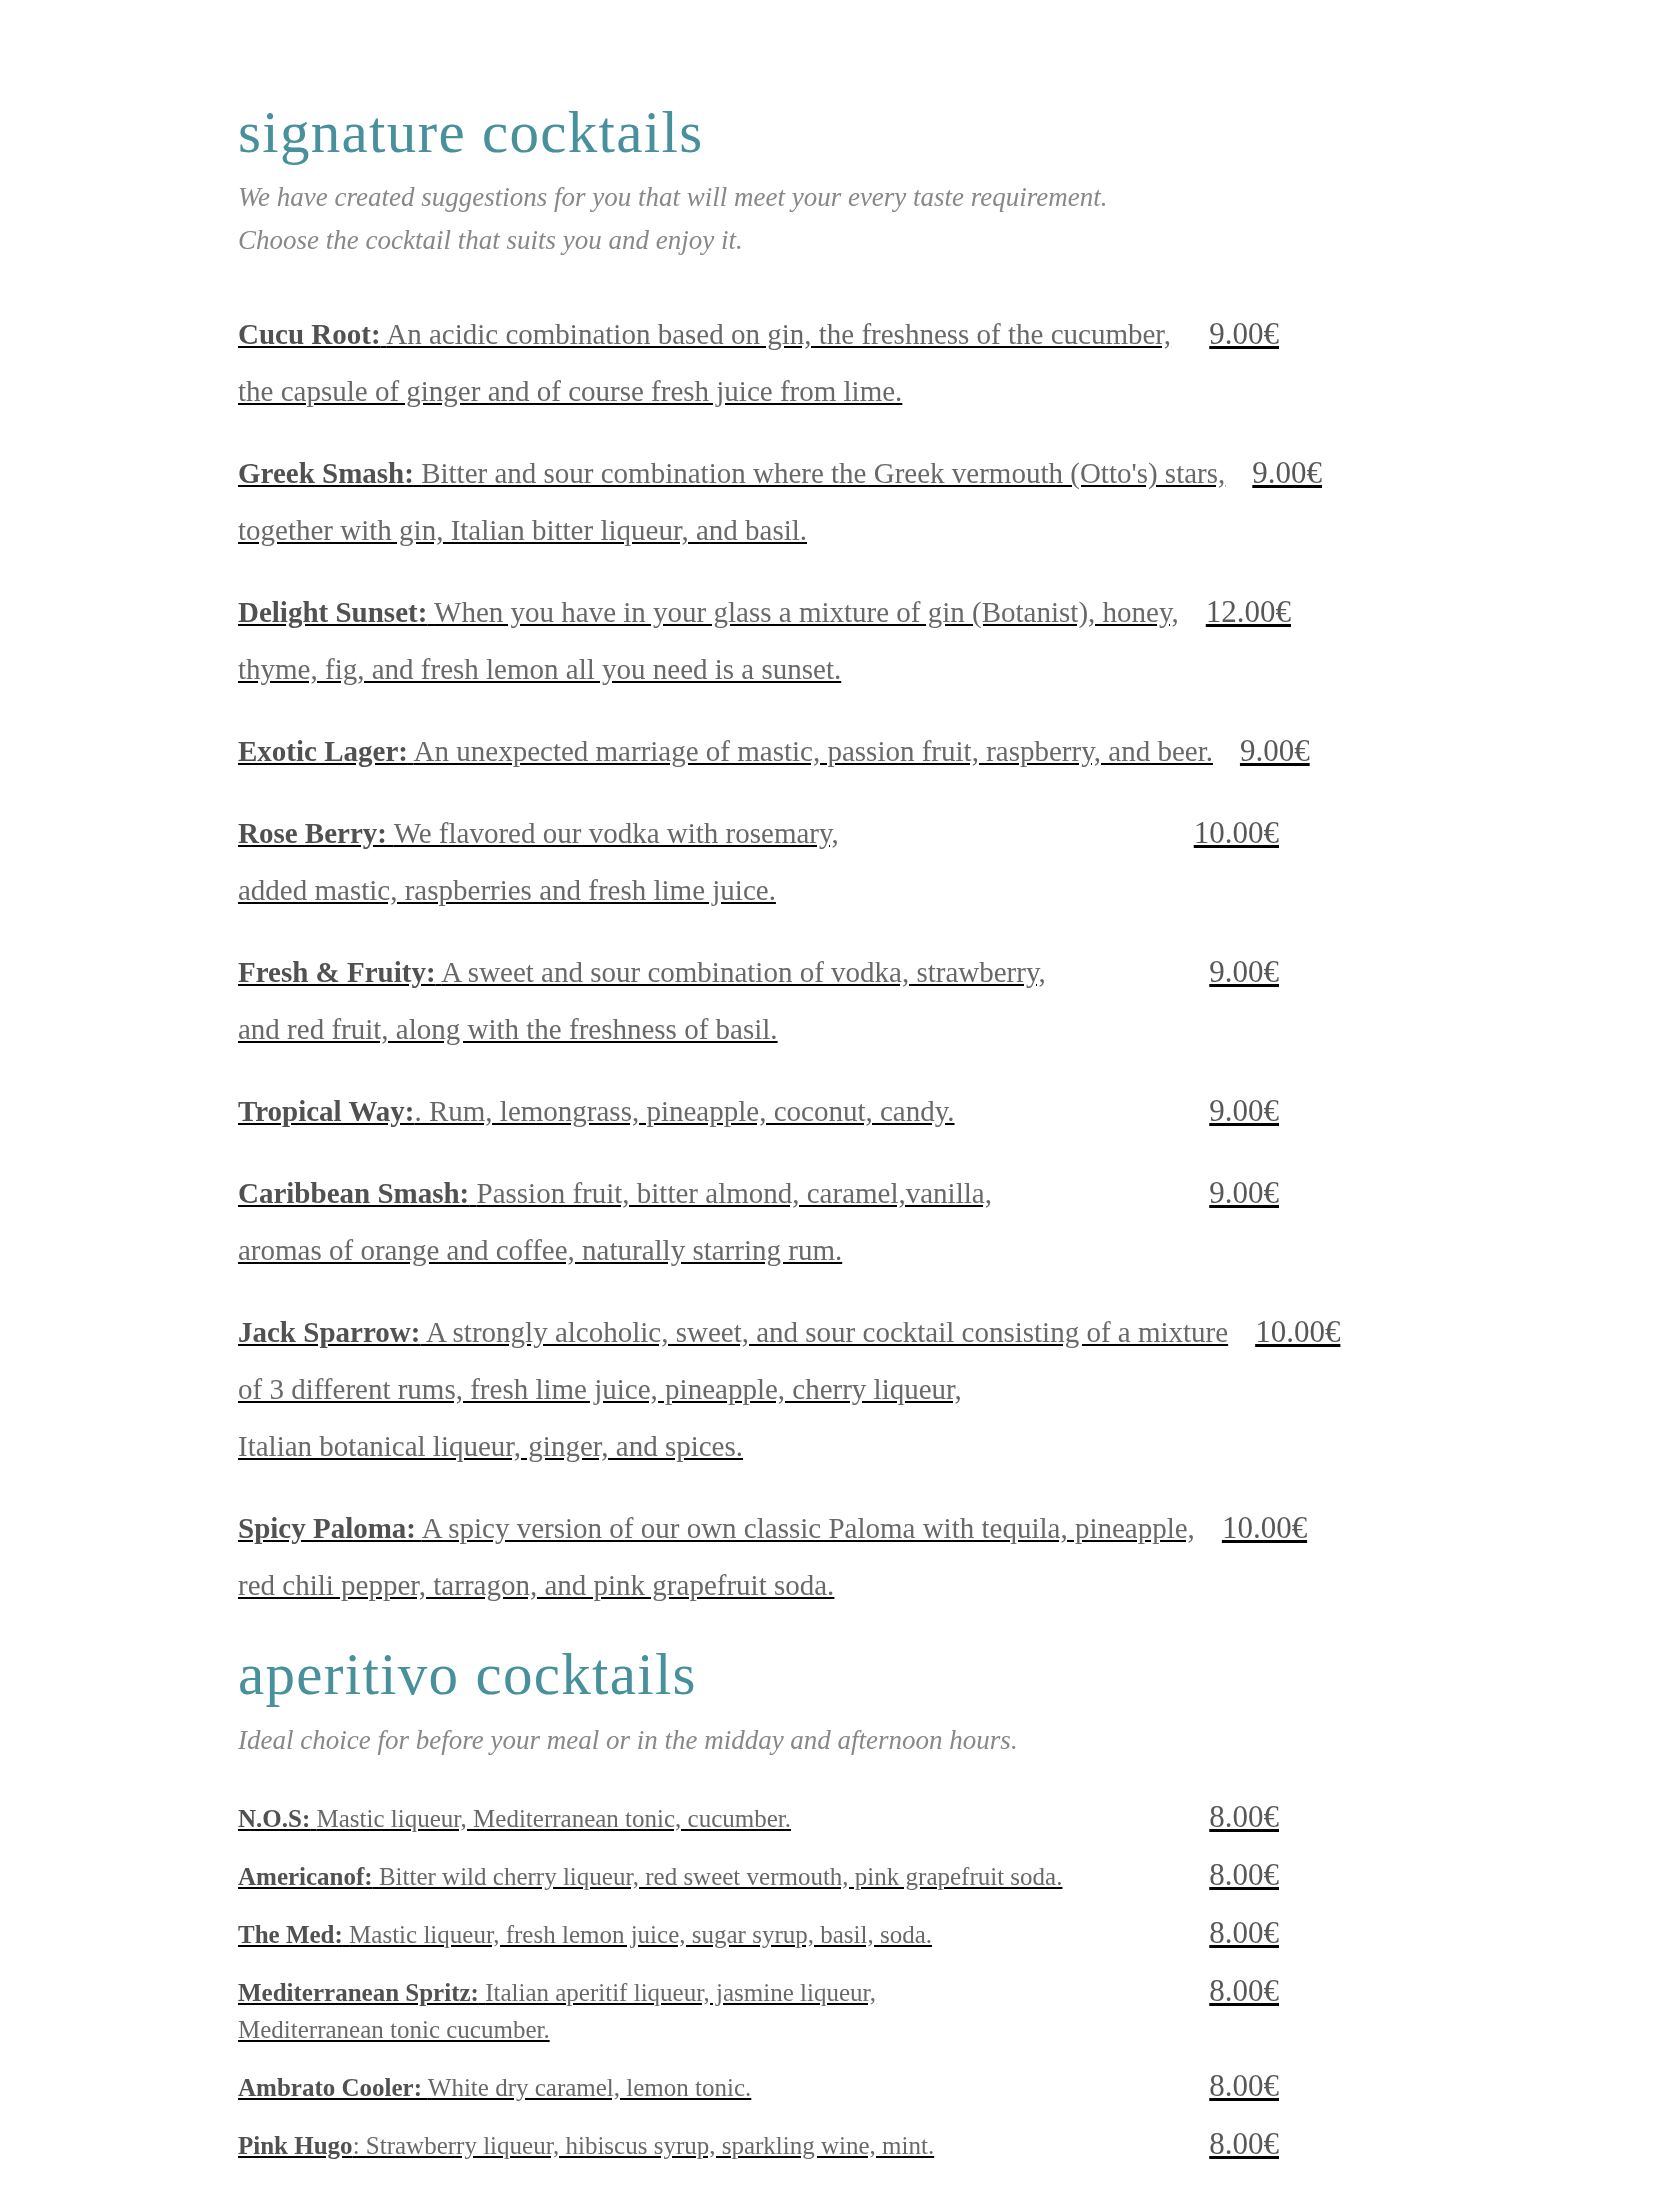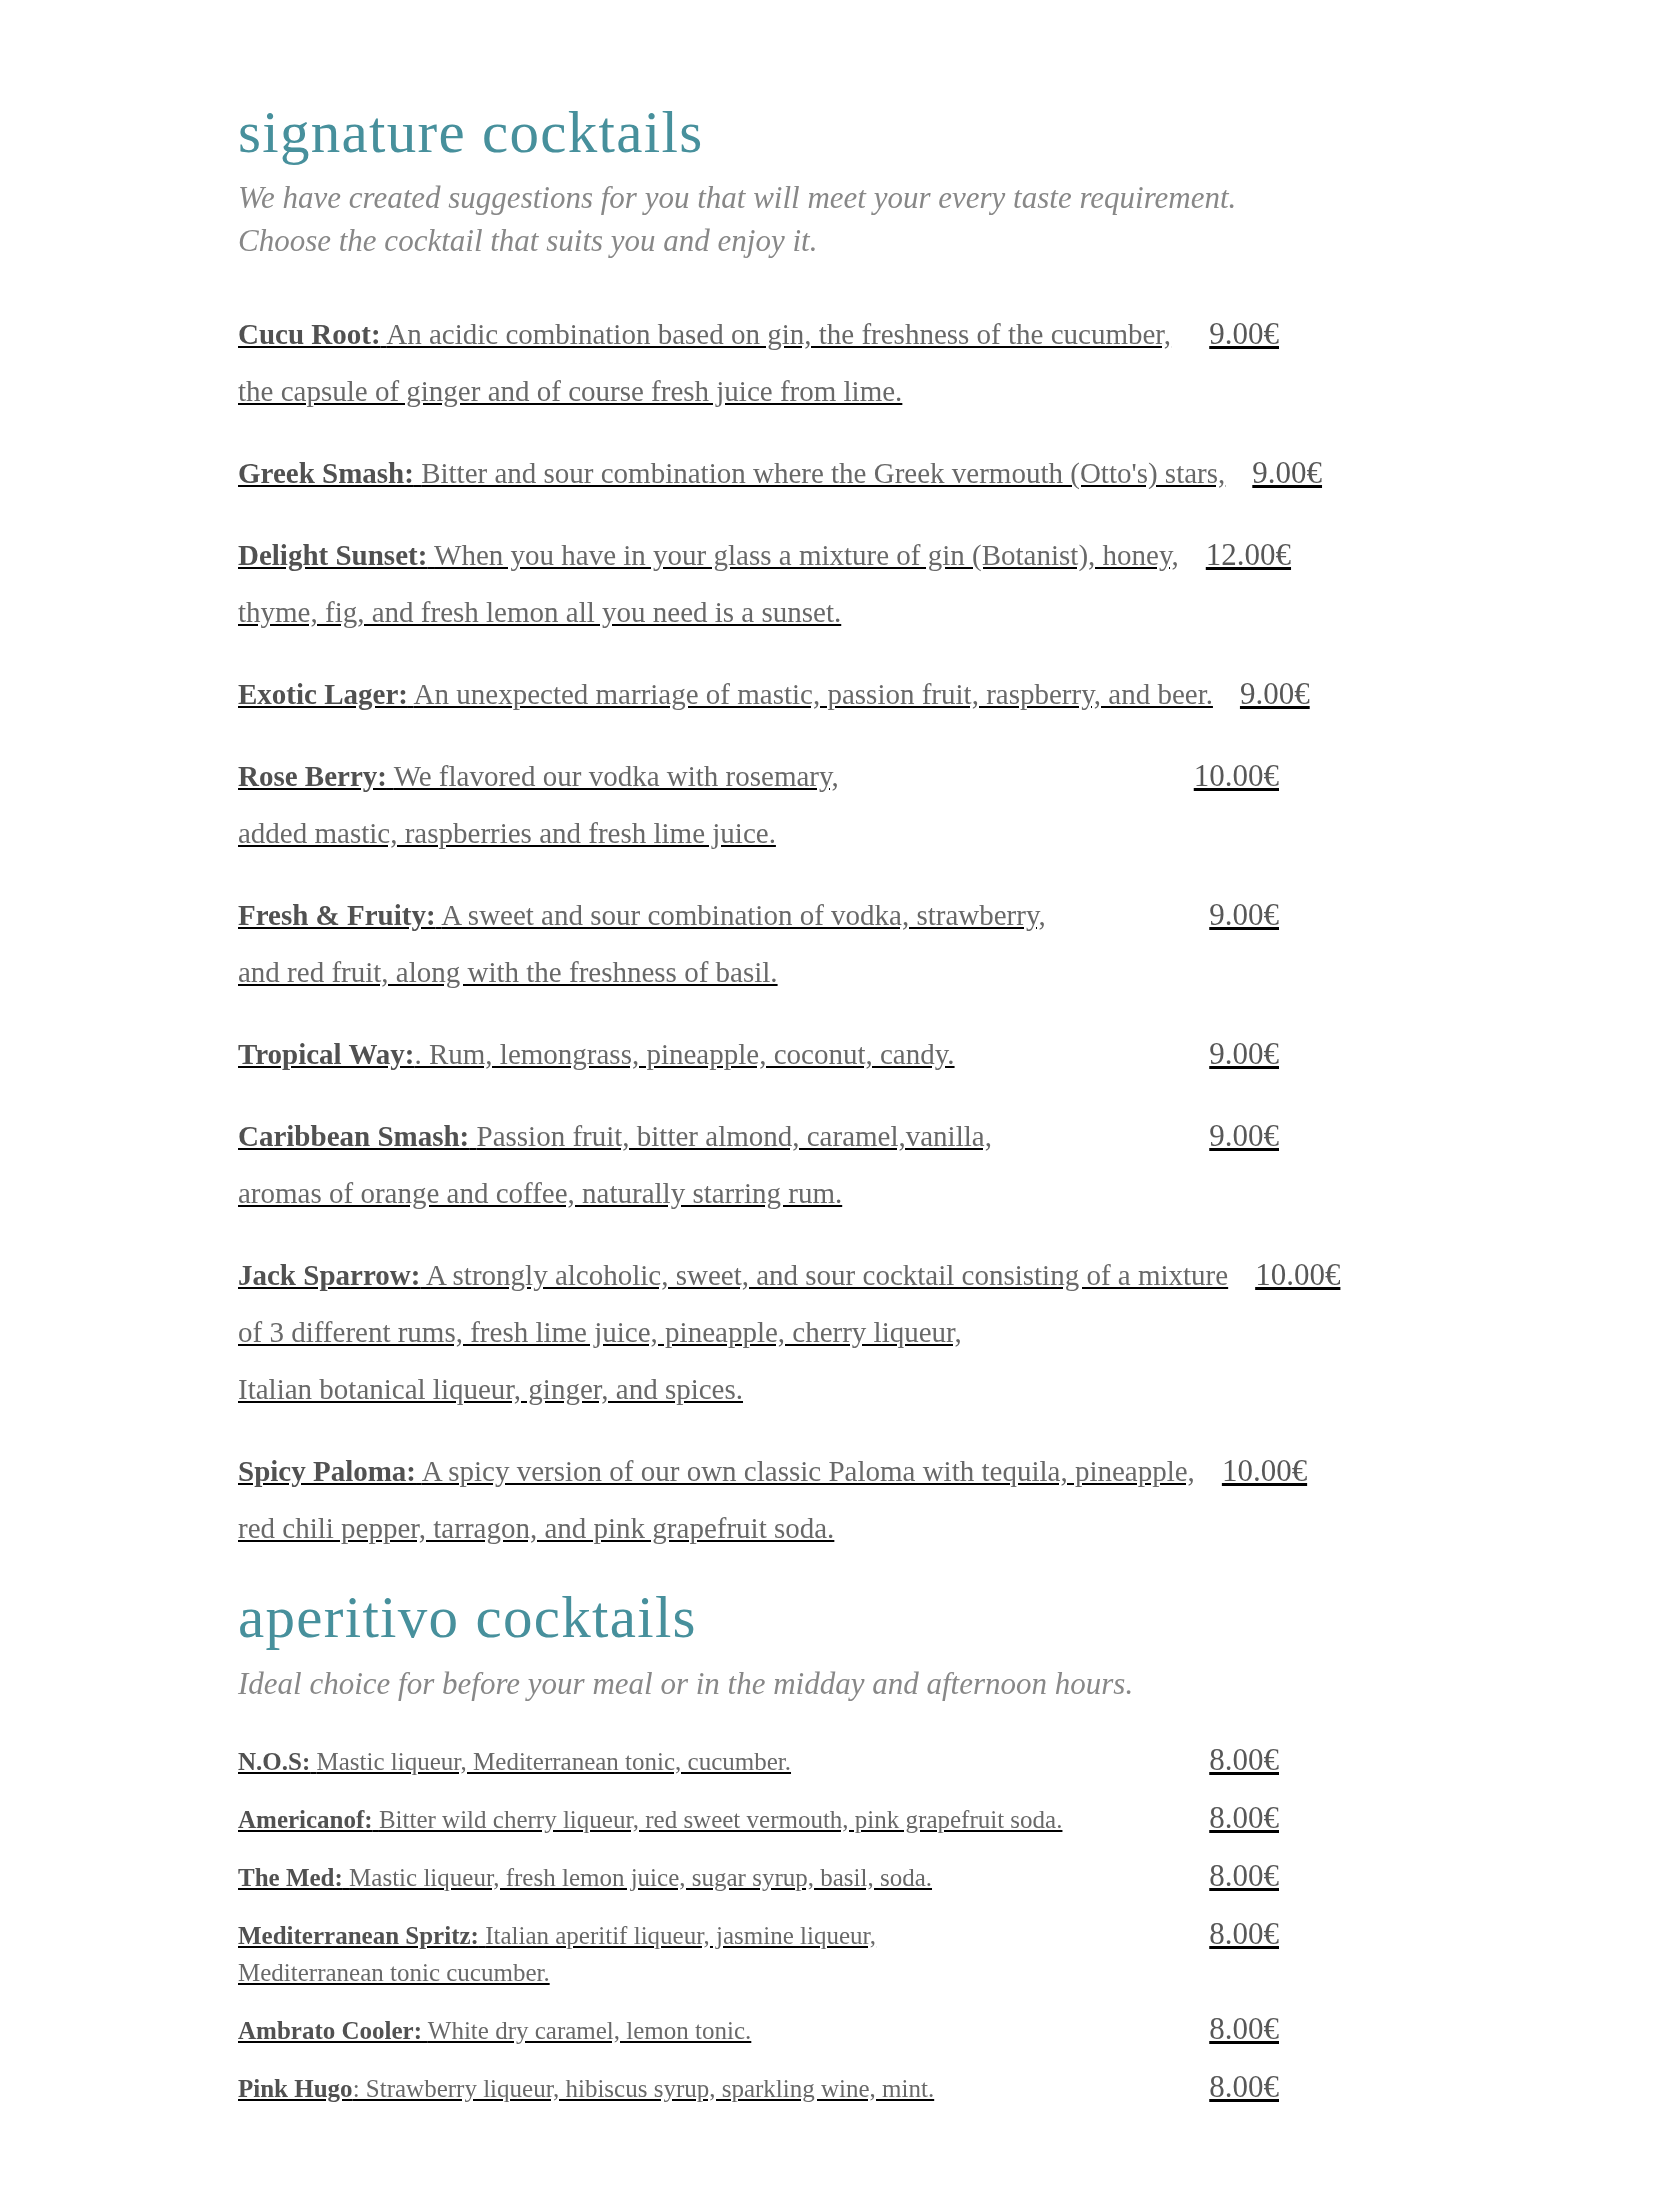--- a/index.html
+++ b/index.html
@@ -24,21 +24,21 @@
     color: #47909c;
     font-size: 59px;
     font-weight: 400;
     line-height: 70px;
     letter-spacing: 1.3px;
   }
   .section-subtitle {
     margin: 9.3px 0 0 0;
     color: #888888;
     font-style: italic;
-    font-size: 31px;
+    font-size: 27px;
     line-height: 43px;
   }
   .sub-line { display: block; }
 
   .sig .items { margin-top: 44px; }
   .apr { margin-top: 14.7px; }
   .apr .items { margin-top: 37px; }
 
   .item { margin: 0; text-decoration: underline; }
   .sig .item { margin-bottom: 25px; }
@@ -85,20 +85,21 @@
           <span class="price">9.00€</span>
         </div>
         <p class="cont ds">the capsule of ginger and of course fresh juice from lime.</p>
       </div>
 
       <div class="item">
         <div class="line first">
           <p class="text"><span class="nm">Greek Smash:</span> <span class="ds">Bitter and sour combination where the Greek vermouth (Otto's) stars,</span></p>
           <span class="price">9.00€</span>
         </div>
+        <p class="cont ds">together with gin, Italian bitter liqueur, and basil.</p>
       </div>
 
       <div class="item">
         <div class="line first">
           <p class="text"><span class="nm">Delight Sunset:</span> <span class="ds">When you have in your glass a mixture of gin (Botanist), honey,</span></p>
           <span class="price">12.00€</span>
         </div>
         <p class="cont ds">thyme, fig, and fresh lemon all you need is a sunset.</p>
       </div>
 

